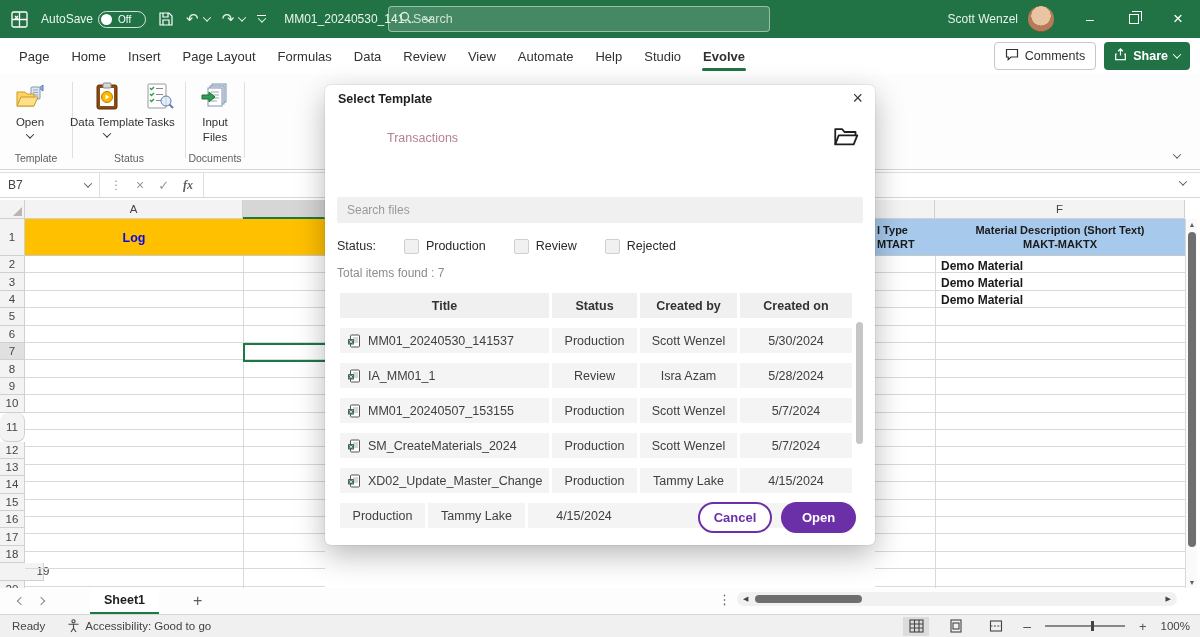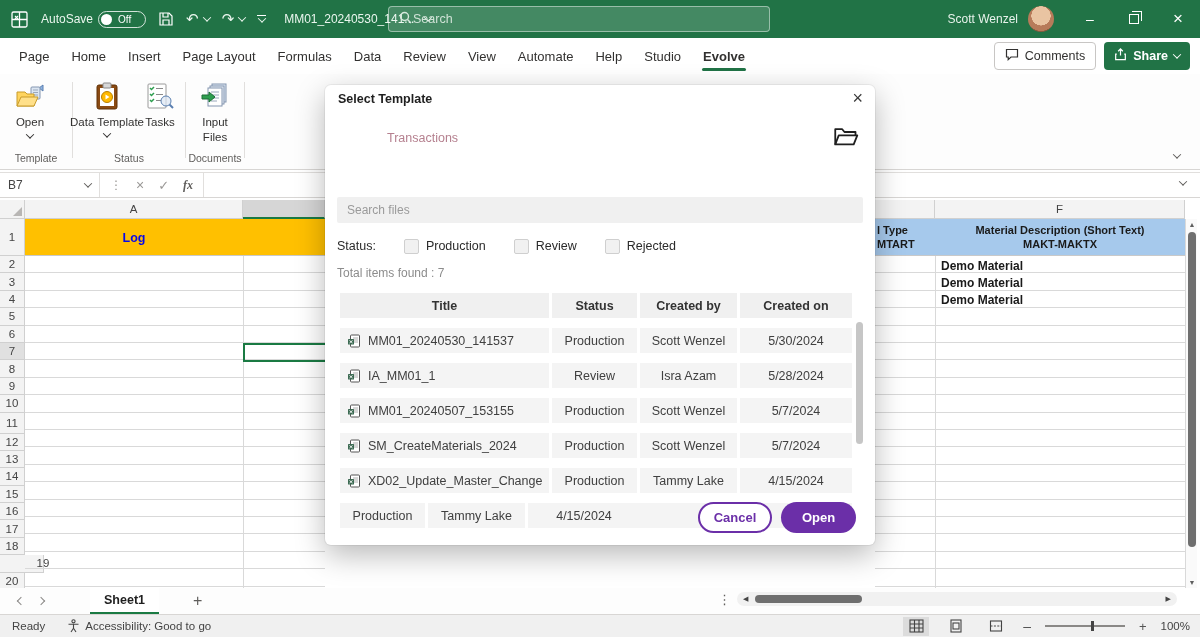--- a/index.html
+++ b/index.html
@@ -311,21 +311,21 @@
         <div class="rowhdr" style="height: 37px;">1</div>
         <div class="rowhdr" style="height: 17.4px;">2</div>
         <div class="rowhdr" style="height: 17.4px;">3</div>
         <div class="rowhdr" style="height: 17.4px;">4</div>
         <div class="rowhdr" style="height: 17.4px;">5</div>
         <div class="rowhdr" style="height: 17.4px;">6</div>
         <div class="rowhdr active" style="height: 17.4px;">7</div>
         <div class="rowhdr" style="height: 17.4px;">8</div>
         <div class="rowhdr" style="height: 17.4px;">9</div>
         <div class="rowhdr" style="height: 17.4px;">10</div>
-        <div class="rowhdr" style="height: 21px;">11</div>
+        <div class="rowhdr" style="height: 29px; border-radius: 8px;">11</div>
         <div class="rowhdr" style="height: 17.4px;">12</div>
         <div class="rowhdr" style="height: 17.4px;">13</div>
         <div class="rowhdr" style="height: 17.4px;">14</div>
         <div class="rowhdr" style="height: 17.4px;">15</div>
         <div class="rowhdr" style="height: 17.4px;">16</div>
         <div class="rowhdr" style="height: 17.4px;">17</div>
         <div class="rowhdr" style="height: 17.4px;">18</div>
         <div class="rowhdr" style="height: 17.4px; padding-left: 43px;">19</div>
         <div class="rowhdr" style="height: 17.4px;">20</div>
       </div>

